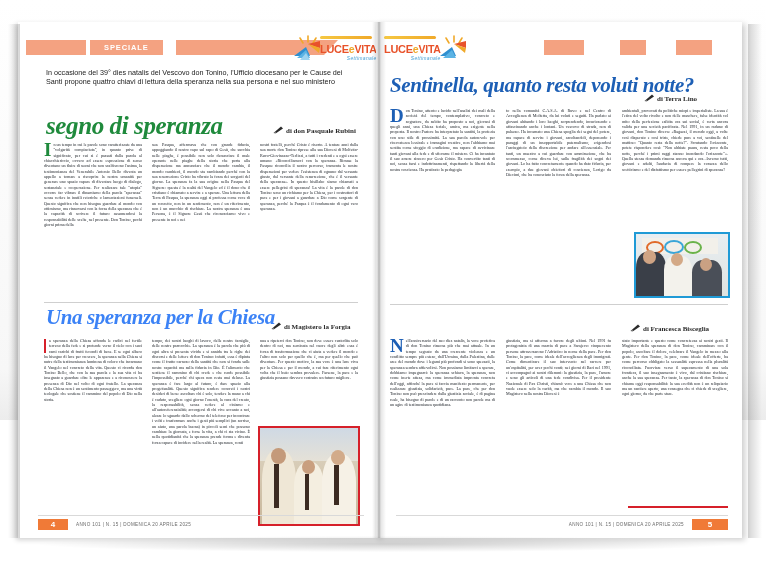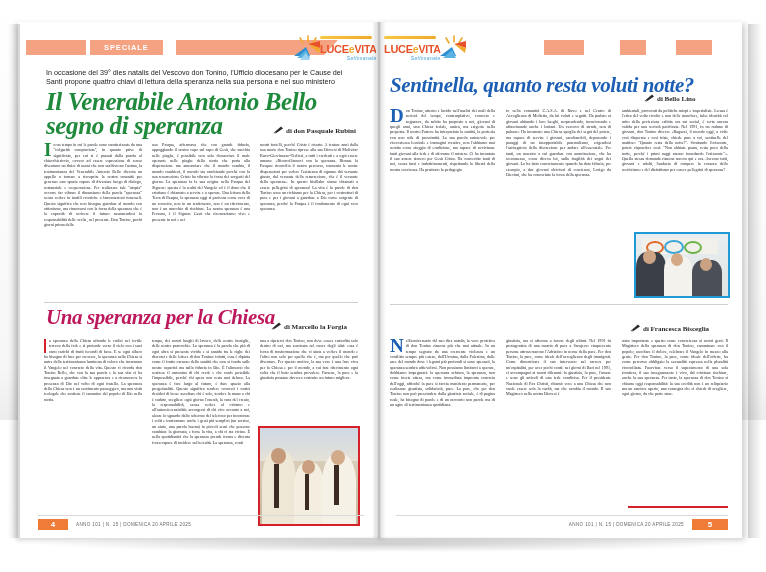--- a/index.html
+++ b/index.html
@@ -48,21 +48,21 @@
   .lv-bar{position:absolute;left:30px;top:2px;width:52px;height:3px;
           background:linear-gradient(to right,#f5c842,#f0a92a);border-radius:2px;}
 
   
   .kicker{position:absolute;font-size:7.2px;line-height:9.4px;color:#1a1a1a;}
 
   .headline{position:absolute;font-family:"Liberation Serif",serif;font-style:italic;
             font-weight:bold;letter-spacing:-.4px;line-height:.92;}
   .hl-green{color:#1f8a3c;font-size:25px;}
   .hl-blue{color:#1d5fb5;font-size:21px;}
-  .hl-red{color:#be185d;font-size:21px;}
+  .hl-red{color:#3b82f6;font-size:21px;}
 
   .byline{position:absolute;font-family:"Liberation Serif",serif;font-weight:bold;
           font-size:7px;color:#2b2b2b;white-space:nowrap;}
   .byline .pen{display:inline-block;width:11px;height:8px;vertical-align:-1px;margin-right:2px;}
 
   
   .cols{position:absolute;}
   .col{position:absolute;top:0;font-size:4.15px;line-height:5.35px;text-align:justify;
        color:#20252b;font-family:"Liberation Serif",serif;-webkit-hyphens:auto;hyphens:auto;
        overflow:hidden;}
@@ -130,21 +130,20 @@
       </svg>
       <div class="lv-bar"></div>
       <div class="lv-word">
         <span class="lv-luce">LUCE</span><span class="lv-e">e</span><span class="lv-vita">VITA</span>
         <div class="lv-sub">Settimanale</div>
       </div>
     </div>
 
     <div class="kicker" style="left:28px;top:46px;width:300px;">In occasione del 39° dies natalis del Vescovo don Tonino, l'Ufficio diocesano per le Cause dei Santi propone quattro chiavi di lettura della speranza nella sua persona e nel suo ministero</div>
 
-    <div class="headline hl-green" style="left:28px;top:68px;">Il Venerabile Antonio Bello</div>
     <div class="headline hl-green" style="left:28px;top:92px;">segno di speranza</div>
 
     <div class="byline" style="left:255px;top:104px;font-family:Liberation Serif, serif;">
       <svg class="pen" viewBox="0 0 11 8">
         <path d="M0.5 7 L8 0.6 L10 2.4 L2.6 7.4 Z" fill="#2b2b2b"></path>
         <path d="M0.5 7 L3 6.4 L2.6 7.4 Z" fill="#fff"></path>
       </svg><span>di don Pasquale Rubini</span>
     </div>
 
     <div class="cols" style="left:26px;top:120px;width:314px;height:155px;">
@@ -160,21 +159,21 @@
     </div>
 
     <div class="rule" style="left:26px;top:280px;width:314px;"></div>
 
     <div class="headline hl-red" style="left:28px;top:286px;">Una speranza per la Chiesa</div>
 
     <div class="byline" style="left:253px;top:300px;">
       <svg class="pen" viewBox="0 0 11 8">
         <path d="M0.5 7 L8 0.6 L10 2.4 L2.6 7.4 Z" fill="#2b2b2b"></path>
         <path d="M0.5 7 L3 6.4 L2.6 7.4 Z" fill="#fff"></path>
-      </svg><span>di Marcello la Forgia</span>
+      </svg><span>di Magistero la Forgia</span>
     </div>
 
     <div class="cols" style="left:26px;top:316px;width:314px;height:190px;">
       <div class="col" style="left:0;width:98px;height:190px;">
         <p class="first"><span class="dc-bar bar-red"></span><span>a speranza della Chiesa affonda le radici nel fertile terreno della fede e si protende verso il cielo con i suoi rami carichi di frutti fecondi di bene. E se ogni albero ha bisogno di luce per crescere, la speranza nella Chiesa si nutre della testimonianza luminosa di coloro che incarnano il Vangelo nel concreto della vita. Questo ci ricorda don Tonino Bello, che con la sua parola e la sua vita ci ha insegnato a guardare oltre le apparenze e a riconoscere la presenza di Dio nel volto di ogni fratello. La speranza della Chiesa non è un sentimento passeggero, ma una virtù teologale che sostiene il cammino del popolo di Dio nella storia.</span></p>
       </div>
       <div class="col" style="left:108px;width:98px;height:190px;">
         <p class="first">tempo, dei nostri luoghi di lavoro, delle nostre famiglie, delle nostre parrocchie. La speranza è la parola che più di ogni altra si presenta vivida e si annida tra le righe dei discorsi e delle lettere di don Tonino: infatti, essa è dipinta come il frutto carnoso della santità che non si fonda sulle nostre capacità ma sulla fiducia in Dio. È l'alimento che sostiene il cammino di chi crede e che rende possibile l'impossibile, perché chi spera non resta mai deluso. La speranza è fare largo al futuro, è dare spazio alla progettualità. Questo significa rendere concreti i nostri desideri di bene: ascoltare chi è solo, tendere la mano a chi è caduto, scegliere ogni giorno l'onestà, la cura del creato, la responsabilità, senza cedere al cinismo e all'autoreferenzialità; accorgersi di chi vive accanto a noi, alzare lo sguardo dallo schermo del telefono per incontrare i volti e trasformare anche i gesti più semplici (un sorriso, un aiuto, una parola buona) in piccoli semi che possono cambiare la giornata, e forse la vita, a chi ci sta vicino. È nella quotidianità che la speranza prende forma e diventa forza capace di incidere nella realtà. La speranza, conti­</p>
       </div>
       <div class="col" style="left:216px;width:98px;height:82px;">
@@ -231,21 +230,21 @@
         <polygon points="14,16 5,24 18,24" fill="#5bb3e4"></polygon>
       </svg>
     </div>
 
     <div class="headline hl-blue" style="left:14px;top:54px;">Sentinella, quanto resta voluti notte?</div>
 
     <div class="byline" style="left:268px;top:72px;">
       <svg class="pen" viewBox="0 0 11 8">
         <path d="M0.5 7 L8 0.6 L10 2.4 L2.6 7.4 Z" fill="#2b2b2b"></path>
         <path d="M0.5 7 L3 6.4 L2.6 7.4 Z" fill="#fff"></path>
-      </svg><span>di Bello Lino</span>
+      </svg><span>di Terra Lino</span>
     </div>
 
     <div class="cols" style="left:14px;top:86px;width:338px;height:188px;">
       <div class="col" style="left:0;width:105px;height:188px;">
         <p class="first"><span class="dropcap dc-blue">D</span><span>on Tonino, attento e lucido nell'analisi dei mali della società del tempo, contemplativo, concreto e sognatore, da subito ha proposto a noi, giovani di quegli anni, una Chiesa feriale, amica, ma esigente nella proposta. Il nostro Pastore ha interpretato la santità, la profezia con uno stile di prossimità. La sua parola autorevole per ricercatezza lessicale e immagini creative, non l'abbiamo mai sentita come sfoggio di erudizione, ma capace di avvicinare tanti giovani alla fede e di sfiorarne il mistero. Ci ha incantato il suo amore sincero per Gesù Cristo. Ha convertito tanti di noi, senza farsi e indottrinamenti, rispettando la libertà della nostra coscienza. Ha praticato la pedagogia</span></p>
       </div>
       <div class="col" style="left:116px;width:105px;height:188px;">
         <p class="first">to nella comunità C.A.S.A. di Ruvo e nel Centro di Accoglienza di Molfetta, da lui voluti e seguiti. Ha parlato ai giovani abitando i loro luoghi, sorprendendo, incuriosendo e affascinando anche i lontani. Un vescovo di strada, non di palazzo. Ha incarnato una Chiesa spoglia dei segni del potere, ma capace di servire i giovani, ascoltandoli, deponendo i paraggi di un insopportabile paternalismo, erigendosi l'asciugatoio della discrezione per andare all'essenziale. Per tanti, un maestro a cui guardare con ammirazione, che ha scommesso, come diceva lui, sulla fragilità dei sogni dei giovani. Lo ha fatto concretamente quando ha dato fiducia, per esempio, a due giovani obiettori di coscienza, Lorigo da Diecimi, che ha conosciuto la forza della speranza.</p>
       </div>
       <div class="col" style="left:232px;width:106px;height:125px;">

